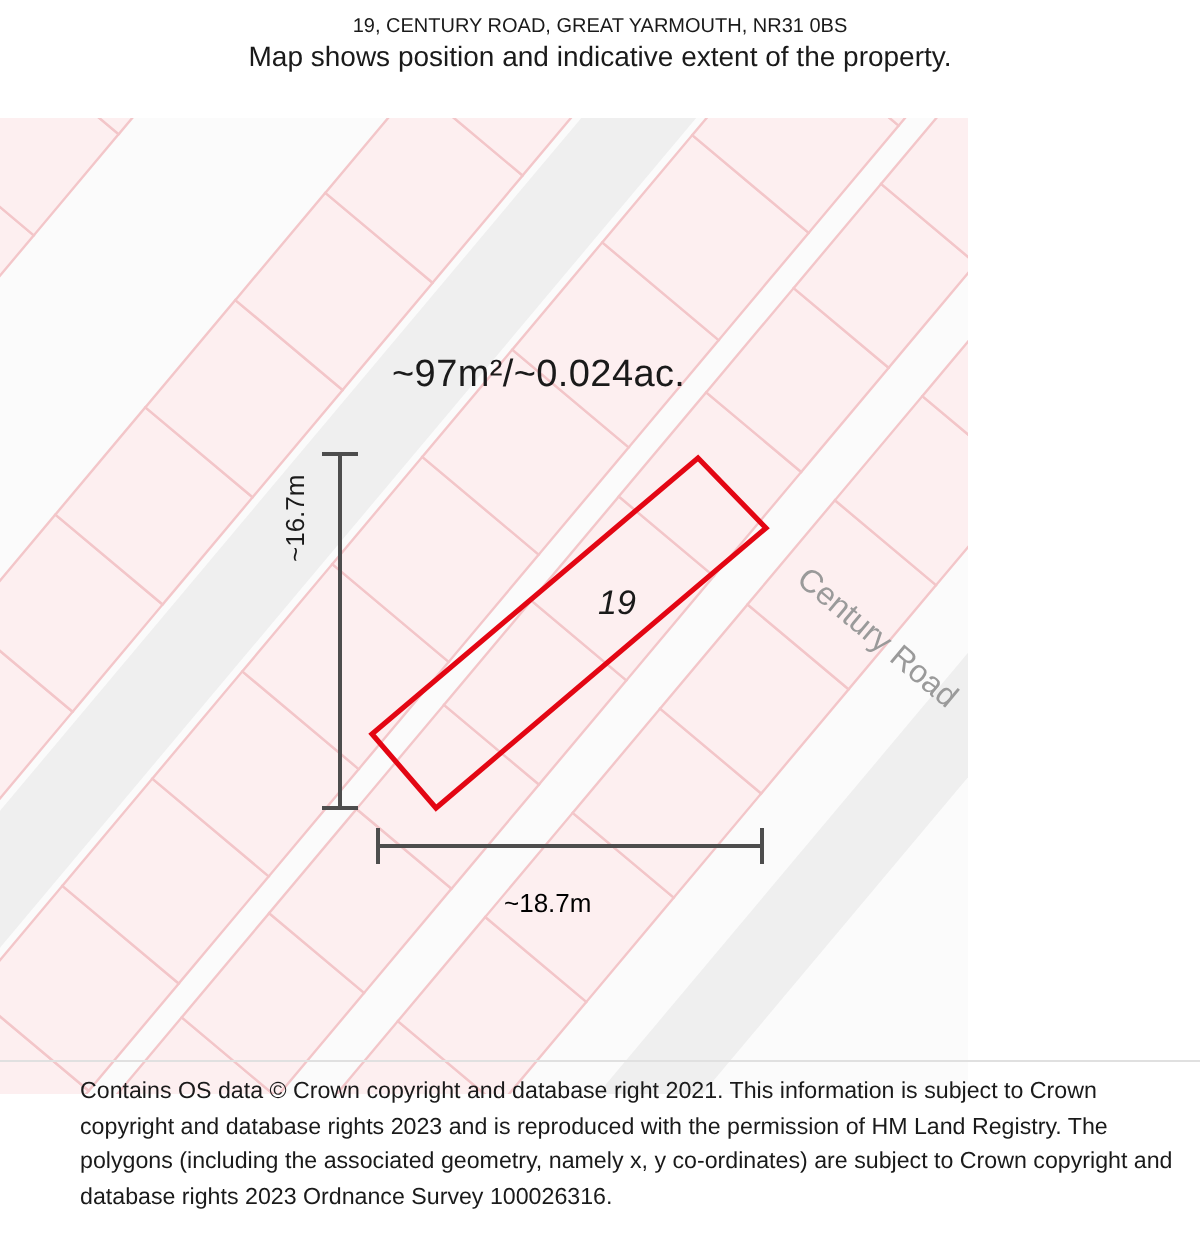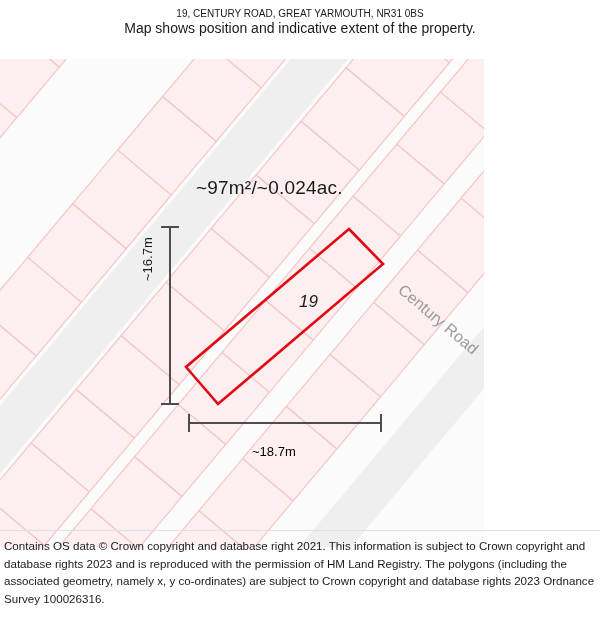--- a/index.html
+++ b/index.html
@@ -106,20 +106,21 @@
     left: 0;
     top: 533px;
     width: 600px;
     padding: 4px 4px 0 4px;
     box-sizing: border-box;
   }
   .footer-text {
     font-size: 11.6px;
     line-height: 17.6px;
     color: #1a1a1a;
+    margin-left: 36px;
   }
   .divider {
     position: absolute;
     left: 0;
     top: 530px;
     width: 600px;
     height: 1px;
     background: #e0e0e0;
   }
 </style>

